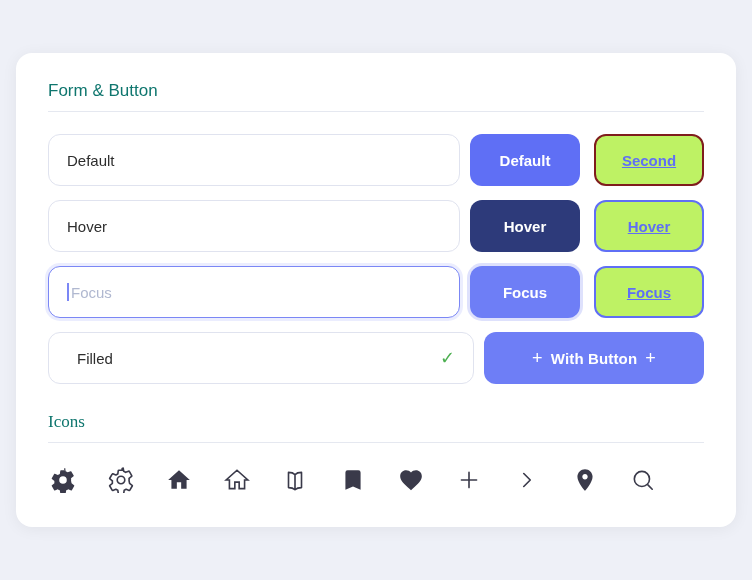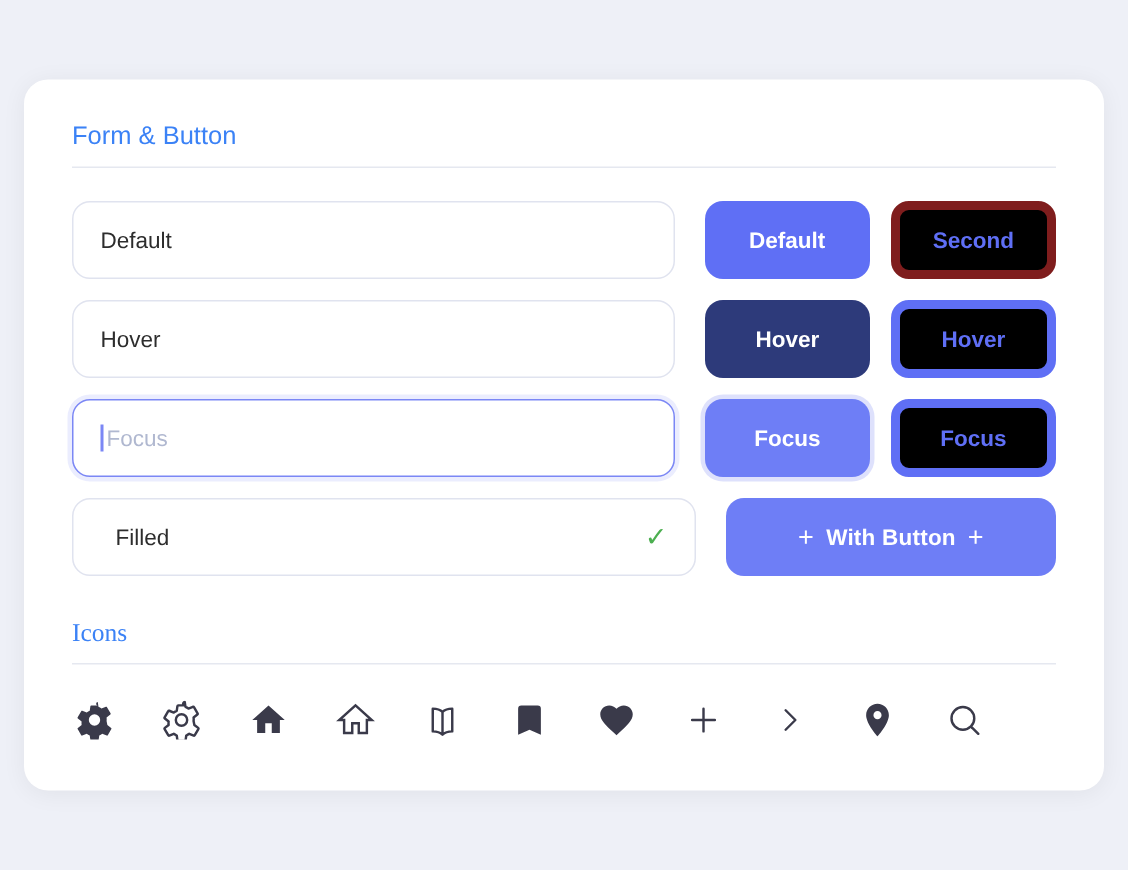--- a/index.html
+++ b/index.html
@@ -16,42 +16,42 @@
     .card {
       background: #ffffff;
       border-radius: 16px;
       padding: 28px 32px 32px 32px;
       width: 720px;
       box-shadow: 0 2px 16px rgba(0,0,0,0.06);
     }
 
     .section-title {
       font-size: 17px;
-      color: #3b82f6;
+      color: #0f766e;
       font-weight: 500;
       margin-bottom: 10px;
     }
 
     .divider {
       border: none;
       border-top: 1px solid #e5e8f0;
       margin-bottom: 22px;
     }
 
     .rows {
       display: flex;
       flex-direction: column;
       gap: 14px;
       margin-bottom: 28px;
     }
 
     .row {
       display: flex;
       align-items: center;
-      gap: 20px;
+      gap: 10px;
     }
 
     
     .input-field {
       flex: 1;
       height: 52px;
       border-radius: 12px;
       border: 1.5px solid #e0e3ef;
       background: #fff;
       padding: 0 18px;
@@ -125,23 +125,24 @@
     }
 
     .btn-primary.with-icons {
       background: #6e7ef6;
       min-width: 220px;
       font-size: 15px;
       letter-spacing: 0.01em;
     }
 
     .btn-secondary {
-      background: #000000;
+      background: #bef264;
       color: #5f6ff5;
-      border: 6px solid #7f1d1d;
+      border: 2px solid #7f1d1d;
+      text-decoration: underline;
     }
 
     .btn-secondary.hover {
       color: #5f6ff5;
       border-color: #5f6ff5;
     }
 
     .btn-secondary.focus {
       color: #5f6ff5;
       border-color: #5f6ff5;

